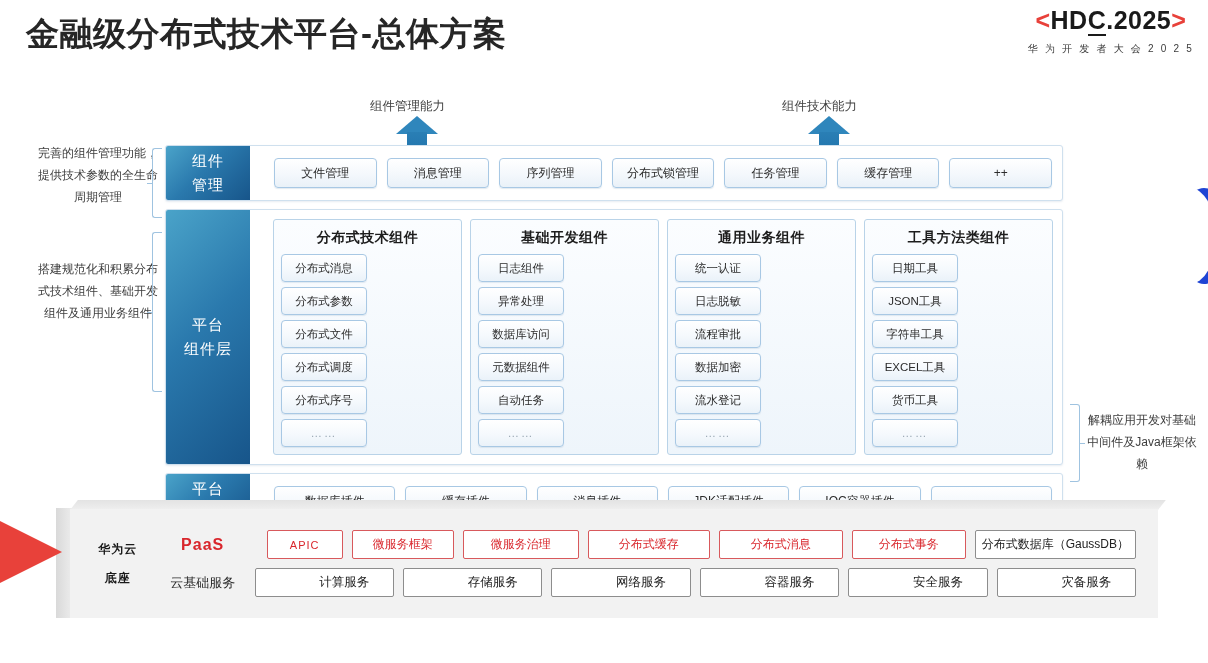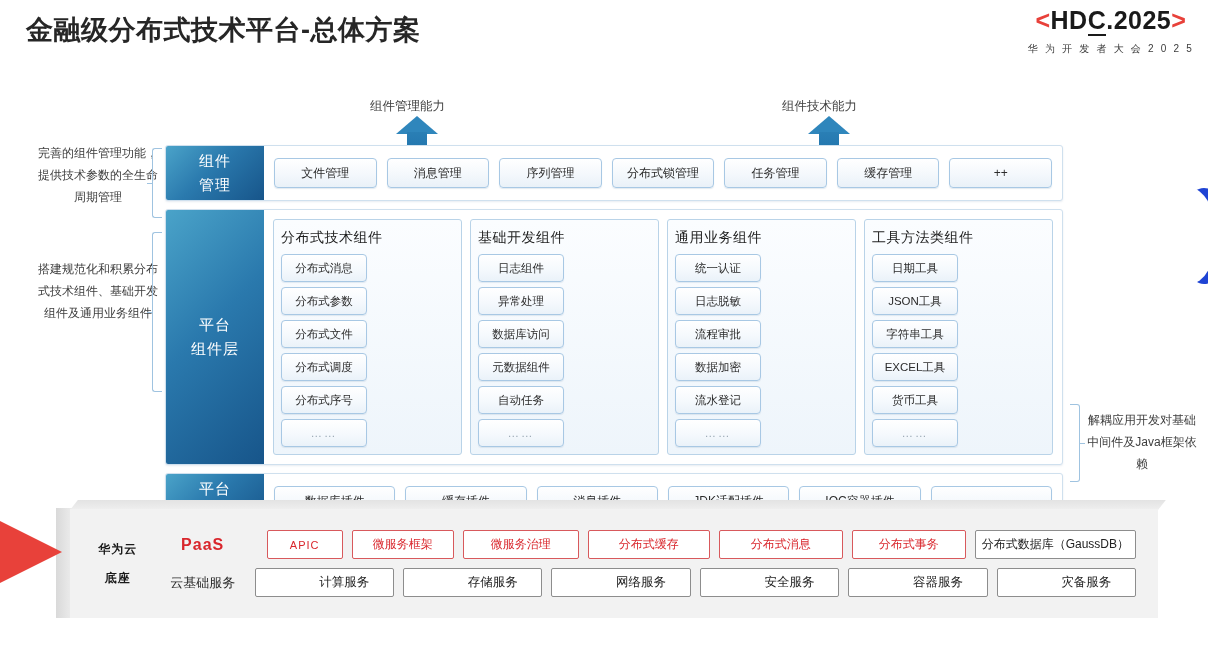--- a/index.html
+++ b/index.html
@@ -4,21 +4,21 @@
 <style>
   html,body{margin:0;padding:0;}
   body{
     width:1208px;height:663px;background:#ffffff;position:relative;overflow:hidden;
     font-family:"Liberation Sans","DejaVu Sans",sans-serif;
     -webkit-font-smoothing:antialiased;
   }
   
   .page-title{
     position:absolute;left:26px;top:12px;
-    font-size:27px;font-weight:bold;color:#262626;letter-spacing:.5px;
+    font-size:33px;font-weight:bold;color:#262626;letter-spacing:.5px;
   }
   .hdc-logo{position:absolute;right:14px;top:8px;text-align:center;}
   .hdc-main{font-size:25px;font-weight:bold;color:#1a1a1a;letter-spacing:.5px;line-height:1;white-space:nowrap;}
   .hdc-main .br{color:#e8413a;font-weight:bold;}
   .hdc-under{display:inline-block;border-bottom:2px solid #1a1a1a;padding-bottom:1px;}
   .hdc-sub{font-size:10px;color:#3b3b3b;letter-spacing:2.2px;margin-top:6px;white-space:nowrap;}
 
   
   .arrow-label{position:absolute;font-size:12.5px;color:#404040;white-space:nowrap;}
   .up-arrow{position:absolute;width:42px;height:48px;}
@@ -40,21 +40,21 @@
   .bracket.right .nub{left:auto;right:-6px;}
 
   
   .stack{position:absolute;left:165px;top:145px;width:898px;}
 
   .band{
     position:relative;background:#ffffff;border:1px solid #cfe0ee;border-radius:3px;
     box-shadow:0 1px 2px rgba(120,150,175,.18);margin-bottom:8px;overflow:hidden;
   }
   .band-label{
-    position:absolute;left:0;top:0;bottom:0;width:98px;
+    position:absolute;left:0;top:0;bottom:0;width:84px;
     background:linear-gradient(135deg,#4aa3c9 0%,#2a79ad 45%,#17558a 100%);
     color:#fff;display:flex;flex-direction:column;align-items:center;justify-content:center;
     font-size:15px;line-height:24px;letter-spacing:1px;
   }
   .band-body{margin-left:98px;padding:12px 10px;display:flex;gap:10px;}
 
   .chip{
     flex:1;min-width:0;height:28px;border:1px solid #a8c8e4;border-radius:4px;
     background:linear-gradient(180deg,#ffffff 0%,#f4f8fc 55%,#e9f1f8 100%);
     display:flex;align-items:center;justify-content:center;
@@ -64,21 +64,21 @@
   .chip.dots{color:#8a9aa8;letter-spacing:2px;}
 
   
   .band.plat .band-body{padding:9px 9px;gap:8px;align-items:stretch;}
   .col{
     flex:1;min-width:0;border:1px solid #b9d3e8;border-radius:3px;
     background:linear-gradient(180deg,#fbfdff 0%,#eef5fb 100%);
     padding:6px 7px 7px;display:flex;flex-direction:column;
   }
   .col-title{
-    font-size:14px;font-weight:normal;color:#1d1d1d;
+    text-align:center;font-size:14px;font-weight:bold;color:#1d1d1d;
     padding:3px 0 7px;letter-spacing:.5px;
   }
   .col-grid{display:flex;flex-wrap:wrap;gap:5px;}
   .cell{
     width:calc(50% - 2.5px);height:26px;border:1px solid #a8c8e4;border-radius:4px;
     background:linear-gradient(180deg,#ffffff 0%,#f5f9fd 55%,#eaf2f9 100%);
     display:flex;align-items:center;justify-content:center;
     font-size:11.5px;color:#2b2b2b;white-space:nowrap;
     box-shadow:0 1px 1px rgba(140,170,195,.22);
   }
@@ -282,22 +282,22 @@
         <div class="pbox" style="width:110px;flex:none;">分布式消息</div>
         <div class="pbox" style="width:100px;flex:none;">分布式事务</div>
         <div class="pbox neutral" style="flex:1;">分布式数据库（GaussDB）</div>
       </div>
 
       <div class="paas-row">
         <div class="row-tag cloud">云基础服务</div>
         <div class="gbox">计算服务</div>
         <div class="gbox">存储服务</div>
         <div class="gbox">网络服务</div>
+        <div class="gbox">容器服务</div>
         <div class="gbox">安全服务</div>
-        <div class="gbox">容器服务</div>
         <div class="gbox">灾备服务</div>
       </div>
 
     </div>
   </div>
 </div>
 
 <div class="red-wedge"></div>
 <div class="blue-crescent"></div>
 

